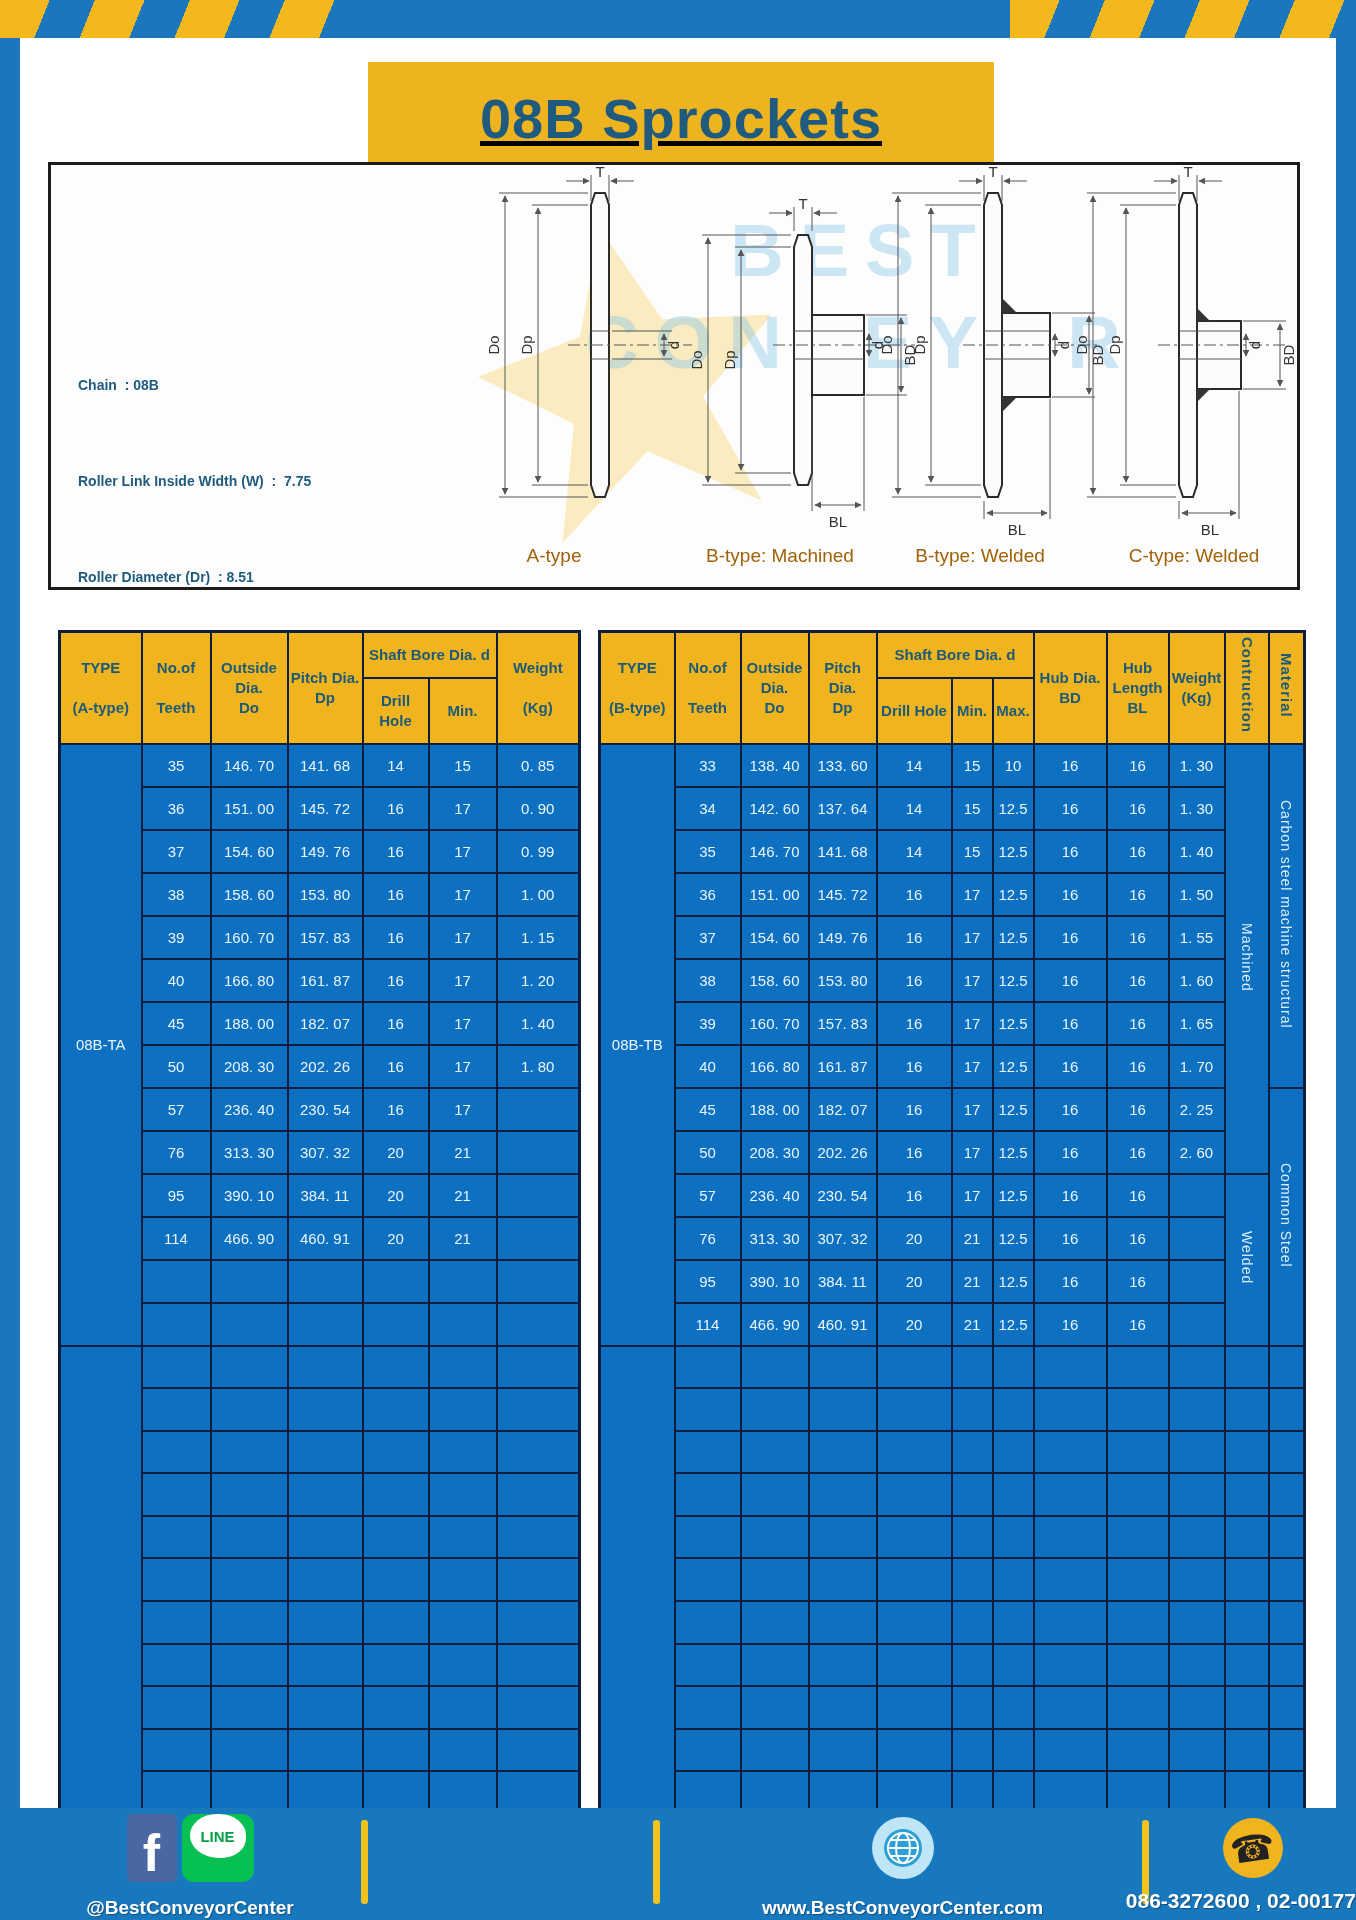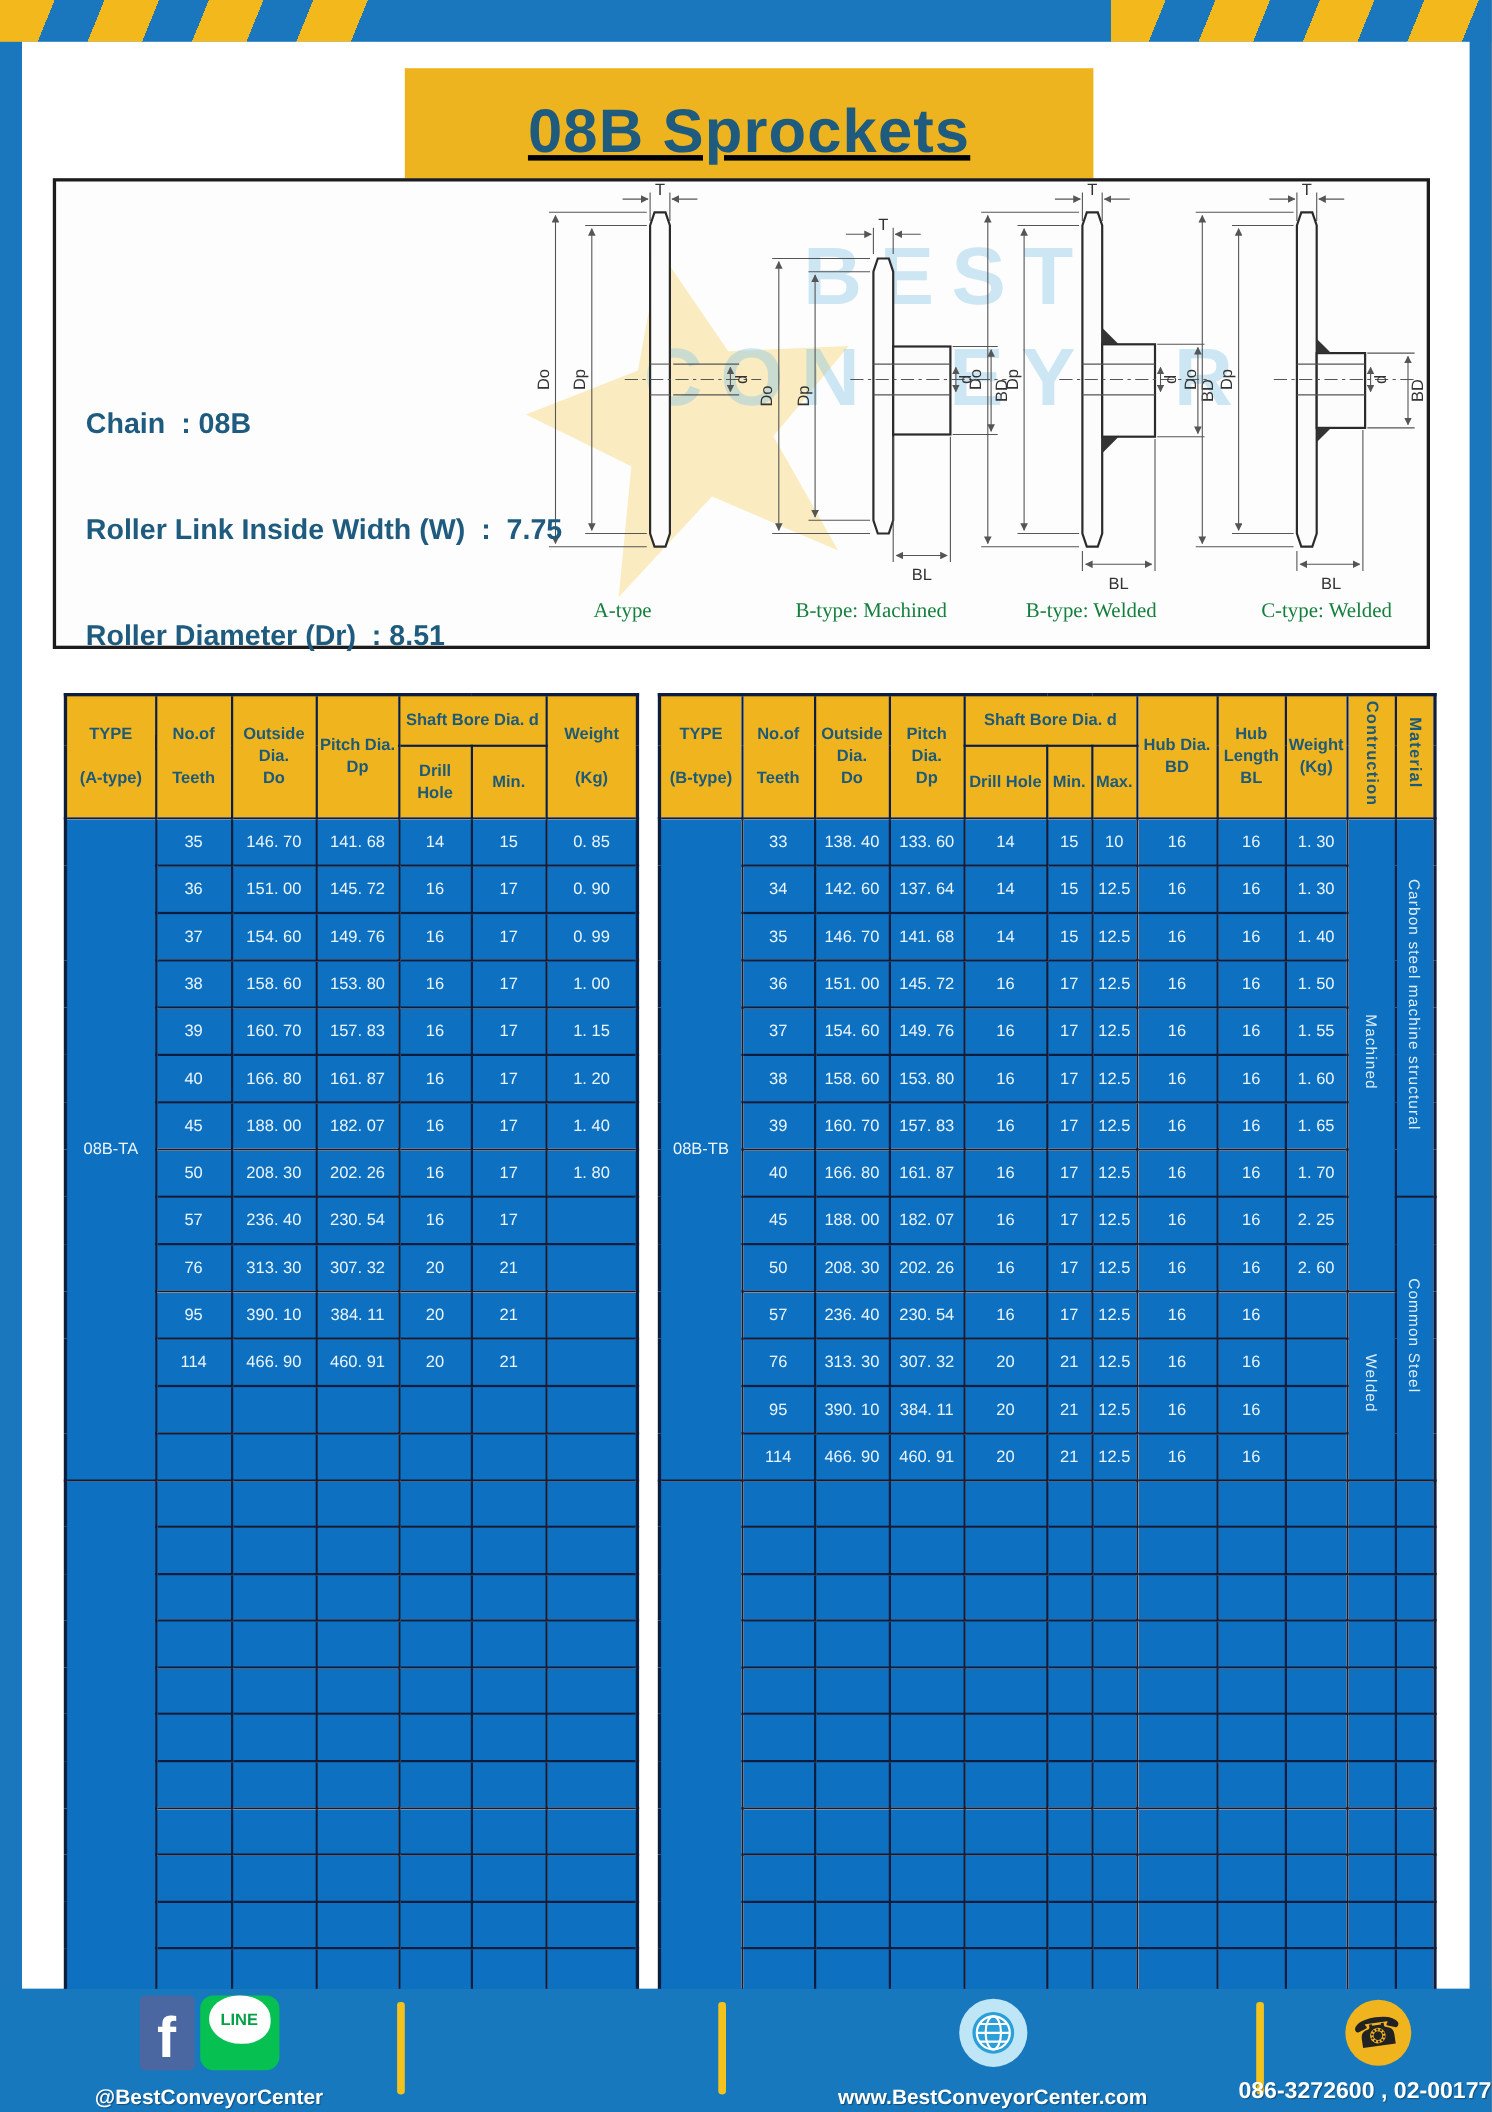--- a/index.html
+++ b/index.html
@@ -21,23 +21,23 @@
   .diagram-box{position:absolute;left:48px;top:162px;width:1252px;height:428px;background:#fdfdfd;
                border:3px solid #1c1c1c;box-sizing:border-box;}
   .watermark{position:absolute;left:500px;top:40px;width:620px;text-align:center;
              font-weight:bold;color:rgba(130,195,230,0.40);line-height:92px;font-size:74px;
              letter-spacing:16px;pointer-events:none;}
   .wm-blob{position:absolute;left:430px;top:60px;width:300px;height:300px;
            background:rgba(246,199,52,0.30);
            clip-path:polygon(50% 0,64% 34%,100% 40%,72% 62%,84% 100%,50% 76%,16% 100%,28% 62%,0 40%,36% 34%);
            transform:rotate(-12deg);}
   .spec-block{position:absolute;left:27px;top:140px;color:#1e5b7e;font-weight:bold;
-              font-size:26px;line-height:32px;white-space:pre;}
-  .dlabel{position:absolute;top:380px;transform:translateX(-50%);font-size:19px;color:#15803d;
-          font-family:Liberation Serif, serif;white-space:nowrap;margin-left:12px;}
+              font-size:14px;line-height:32px;white-space:pre;}
+  .dlabel{position:absolute;top:380px;transform:translateX(-50%);font-size:19px;color:#a16207;
+          font-family:Liberation Sans, sans-serif;white-space:nowrap;}
   svg.diag{position:absolute;left:0;top:0;}
   .draw line{stroke:#555;stroke-width:1;}
   .draw .solid{fill:#fcfcfc;stroke:#2b2b2b;stroke-width:2;}
   .draw .weld{fill:#333;stroke:none;}
   .draw .cl{stroke-dasharray:12 4 3 4;}
   .draw text{font-family:"Liberation Sans",sans-serif;font-size:15px;fill:#333;text-anchor:middle;}
   
   table.spec{position:absolute;border-collapse:collapse;table-layout:fixed;border:3px solid #0d1d3d;}
   #table-a{left:58px;top:630px;width:520px;}
   #table-b{left:598px;top:630px;width:705px;}

